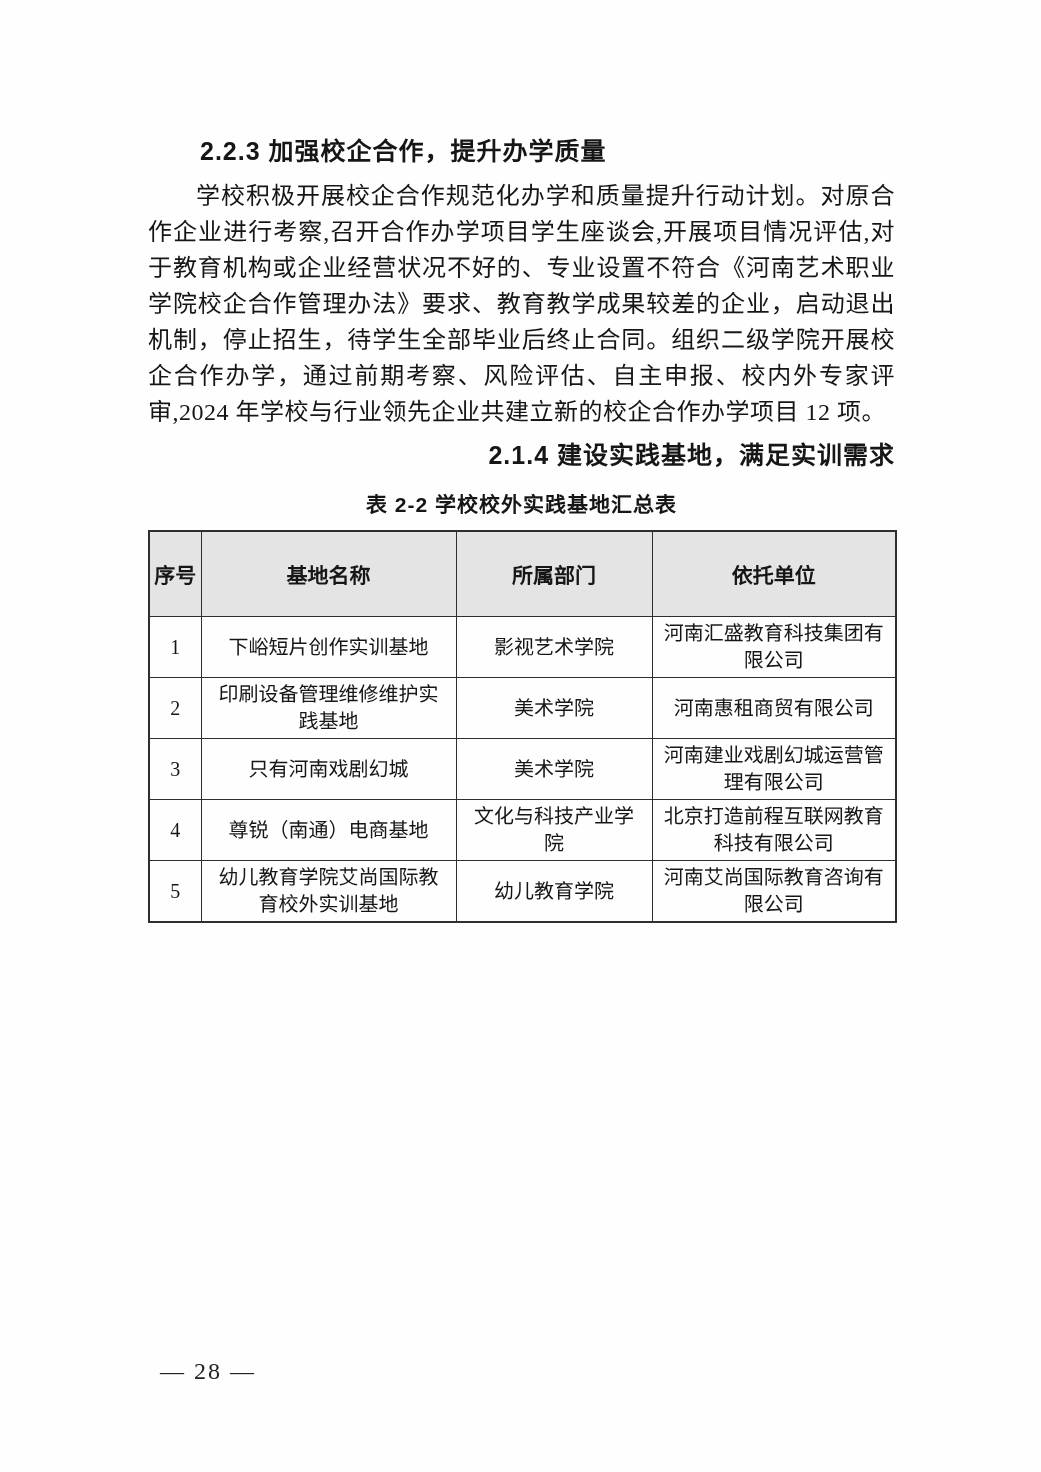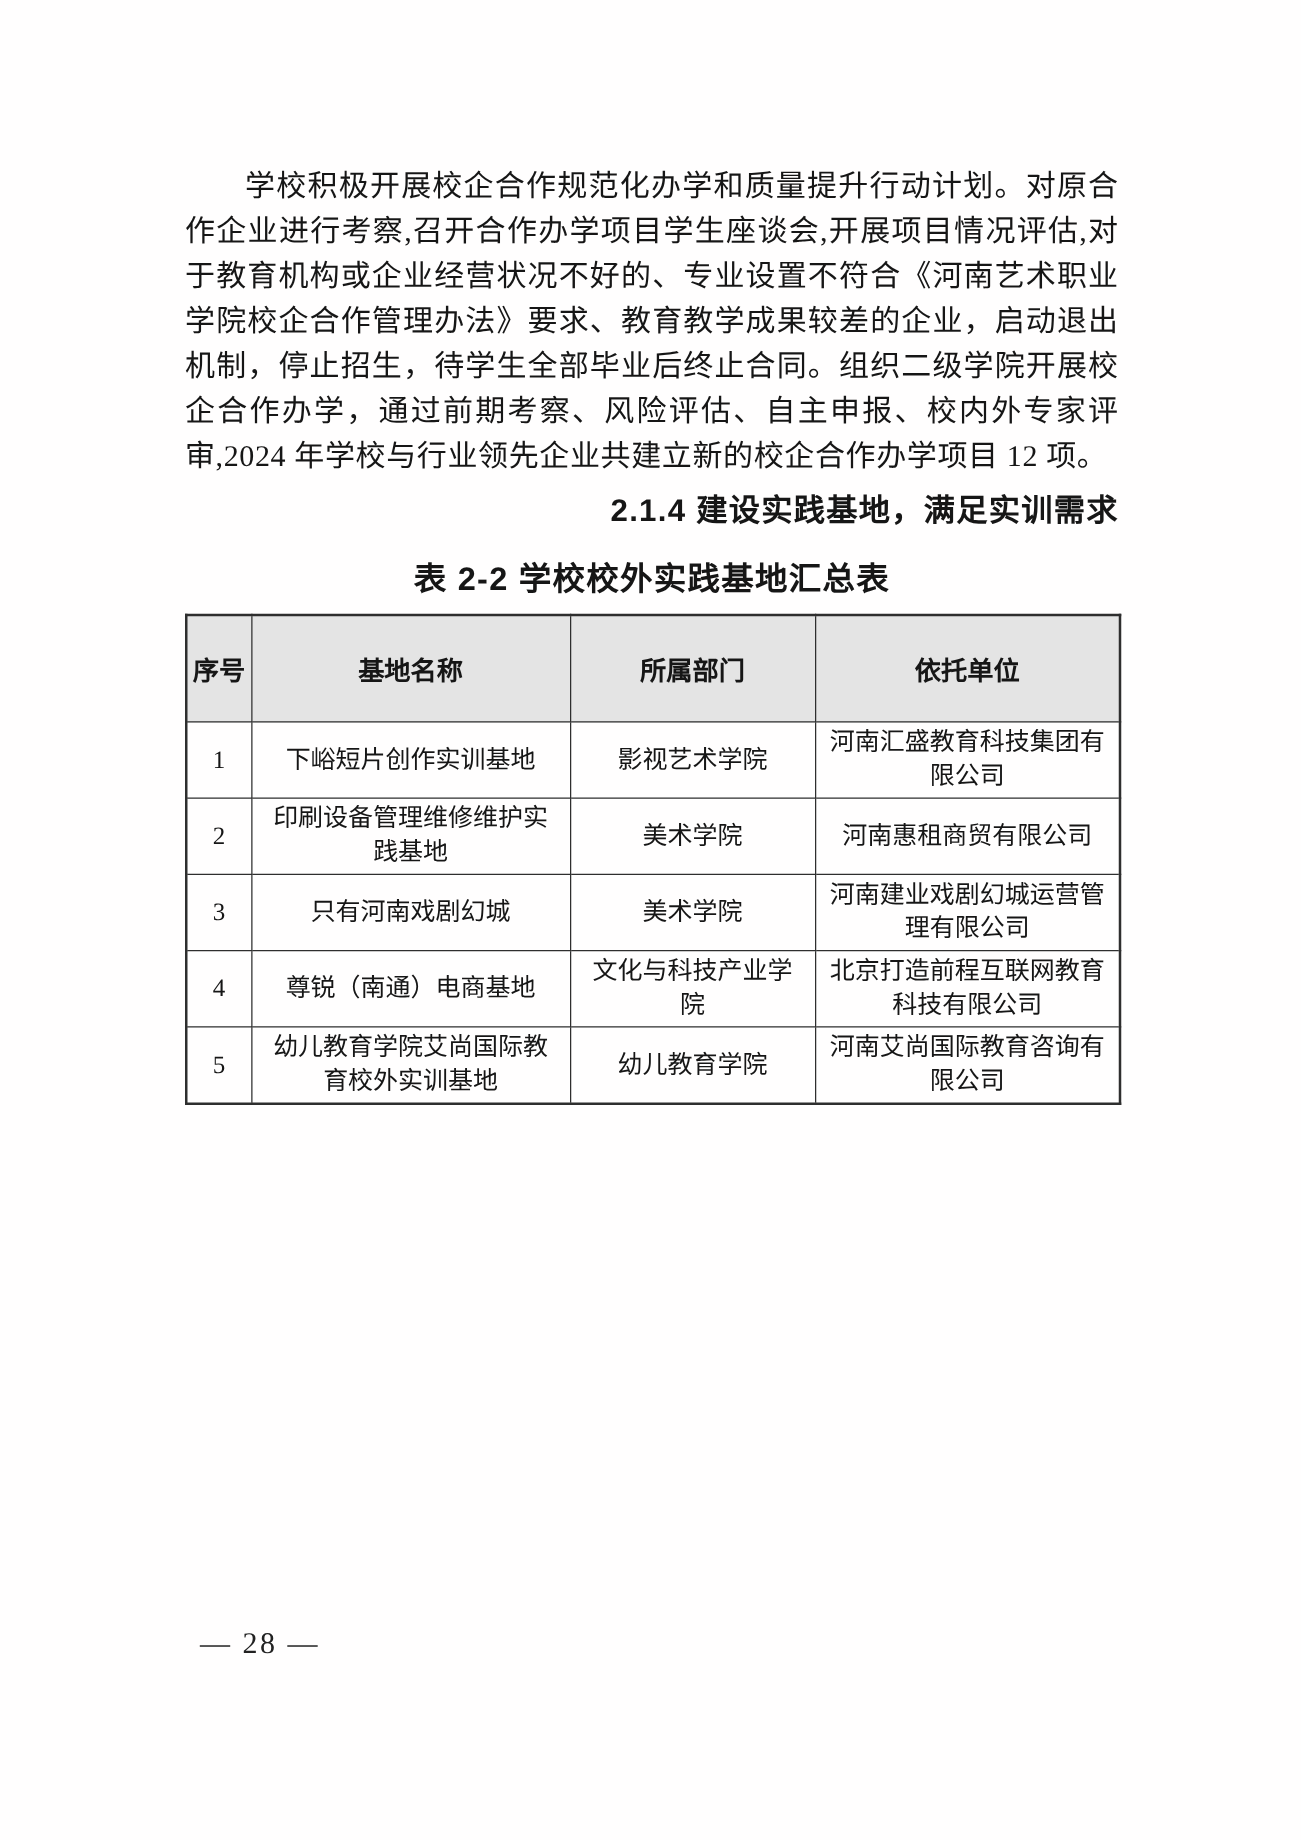--- a/index.html
+++ b/index.html
@@ -40,21 +40,21 @@
     line-height: 36px;
     text-align: justify;
     text-justify: inter-ideograph;
     text-indent: 2em;
     margin: 4px 0 2px 0;
     letter-spacing: 0.5px;
   }
   .table-caption {
     font-family: "Liberation Sans", "DejaVu Sans", sans-serif;
     font-weight: 700;
-    font-size: 26px;
+    font-size: 21px;
     text-align: center;
     margin: 10px 0 12px 0;
     letter-spacing: 1px;
   }
   table.base-table {
     width: 747px;
     border-collapse: collapse;
     table-layout: fixed;
     border: 2px solid #2e2e2e;
     font-size: 20px;
@@ -74,32 +74,33 @@
     border: 1px solid #2e2e2e;
     text-align: center;
     vertical-align: middle;
     height: 56px;
     line-height: 27px;
     padding: 2px 8px;
   }
   .footer {
     position: absolute;
     left: 160px;
-    top: 1302px;
+    top: 1358px;
     font-size: 24px;
     letter-spacing: 2px;
     color: #222222;
   }
 </style>
 </head>
 <body>
 
 <div class="page">
   <div class="content">
 
+    <h2 class="sec-heading">2.2.3 加强校企合作，提升办学质量</h2>
 
     <p class="body-para">学校积极开展校企合作规范化办学和质量提升行动计划。对原合作企业进行考察,召开合作办学项目学生座谈会,开展项目情况评估,对于教育机构或企业经营状况不好的、专业设置不符合《河南艺术职业学院校企合作管理办法》要求、教育教学成果较差的企业，启动退出机制，停止招生，待学生全部毕业后终止合同。组织二级学院开展校企合作办学，通过前期考察、风险评估、自主申报、校内外专家评审,2024 年学校与行业领先企业共建立新的校企合作办学项目 12 项。</p>
 
     <h2 class="sec-heading second">2.1.4 建设实践基地，满足实训需求</h2>
 
 
     <div class="table-caption">表 2-2 学校校外实践基地汇总表</div>
 
     <table class="base-table">
       <colgroup>

